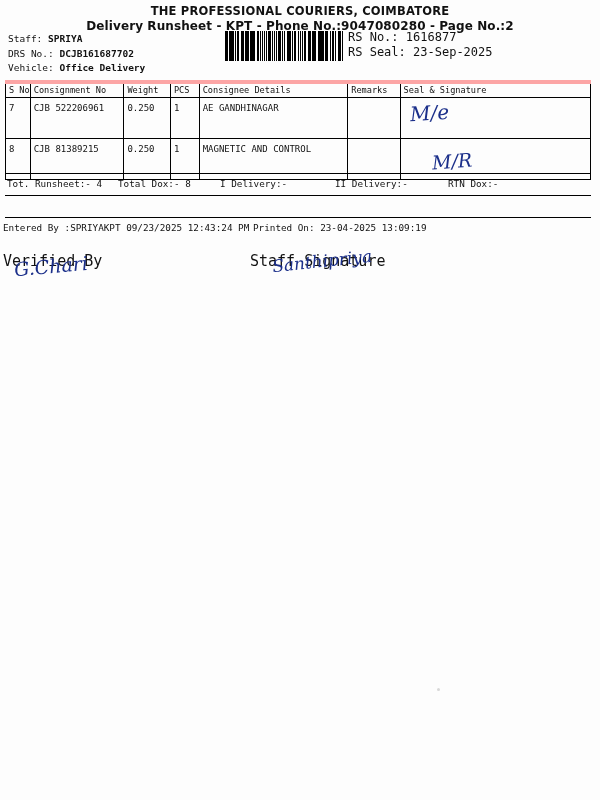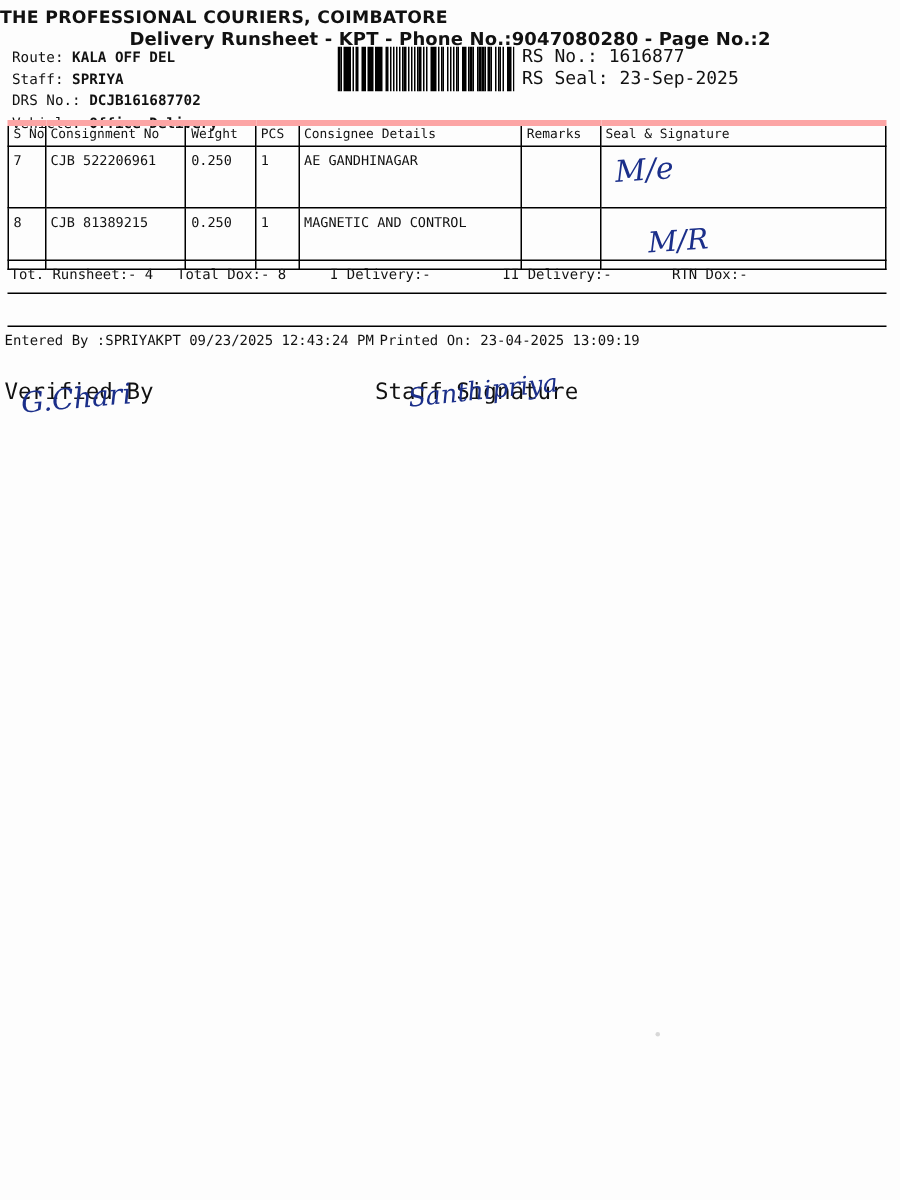--- a/index.html
+++ b/index.html
@@ -20,20 +20,21 @@
     width: 600px;
     height: 800px;
     background: #fdfdfd;
   }
   
   .company-title {
     position: absolute;
     top: 4px;
     left: 0;
     width: 600px;
+    text-align: center;
     font-family: "DejaVu Sans", sans-serif;
     font-weight: bold;
     font-size: 11.5px;
     letter-spacing: 0.2px;
   }
   .doc-title {
     position: absolute;
     top: 19px;
     left: 0;
     width: 600px;
@@ -174,24 +175,20 @@
 </style>
 </head>
 <body>
 
 <div class="page">
 
   <div class="company-title">THE PROFESSIONAL COURIERS, COIMBATORE</div>
   <div class="doc-title">Delivery Runsheet - KPT - Phone No.:9047080280 - Page No.:2</div>
 
   <div class="hdr-left">
-    <div>
-      <span class="lbl">Route:</span>
-      <span class="val">KALA OFF DEL</span>
-    </div>
     <div>
       <span class="lbl">Staff:</span>
       <span class="val">SPRIYA</span>
     </div>
     <div>
       <span class="lbl">DRS No.:</span>
       <span class="val">DCJB161687702</span>
     </div>
     <div>
       <span class="lbl">Vehicle:</span>

